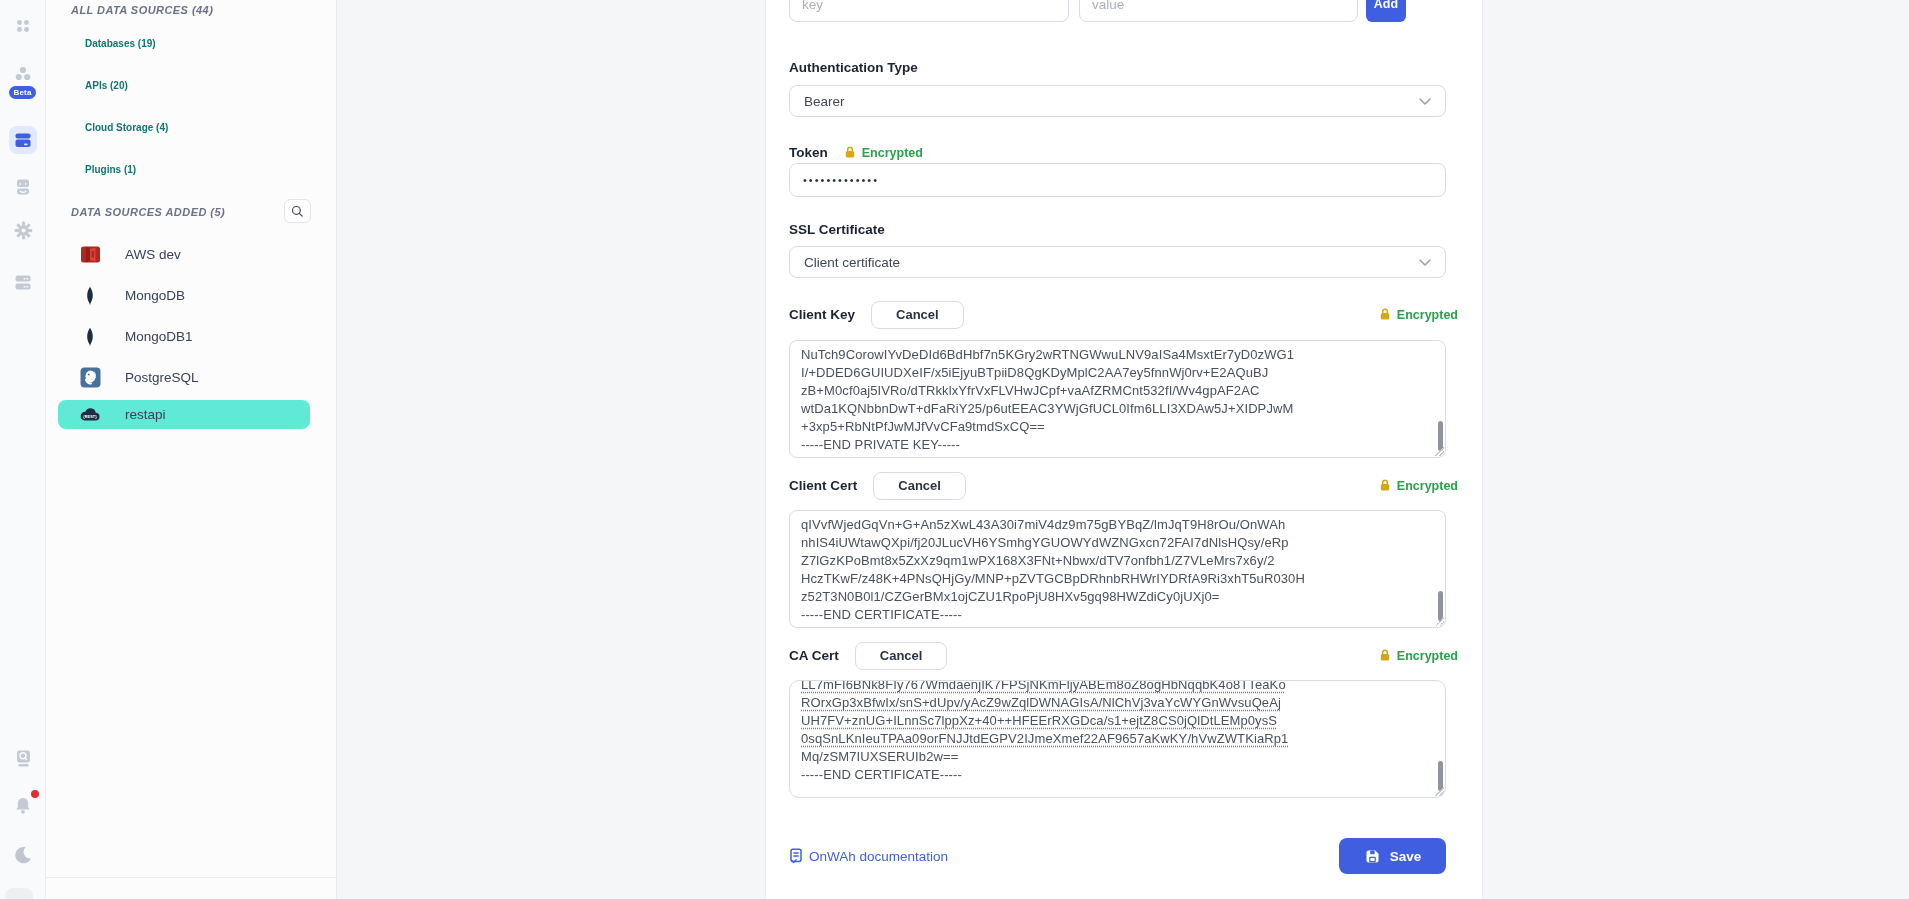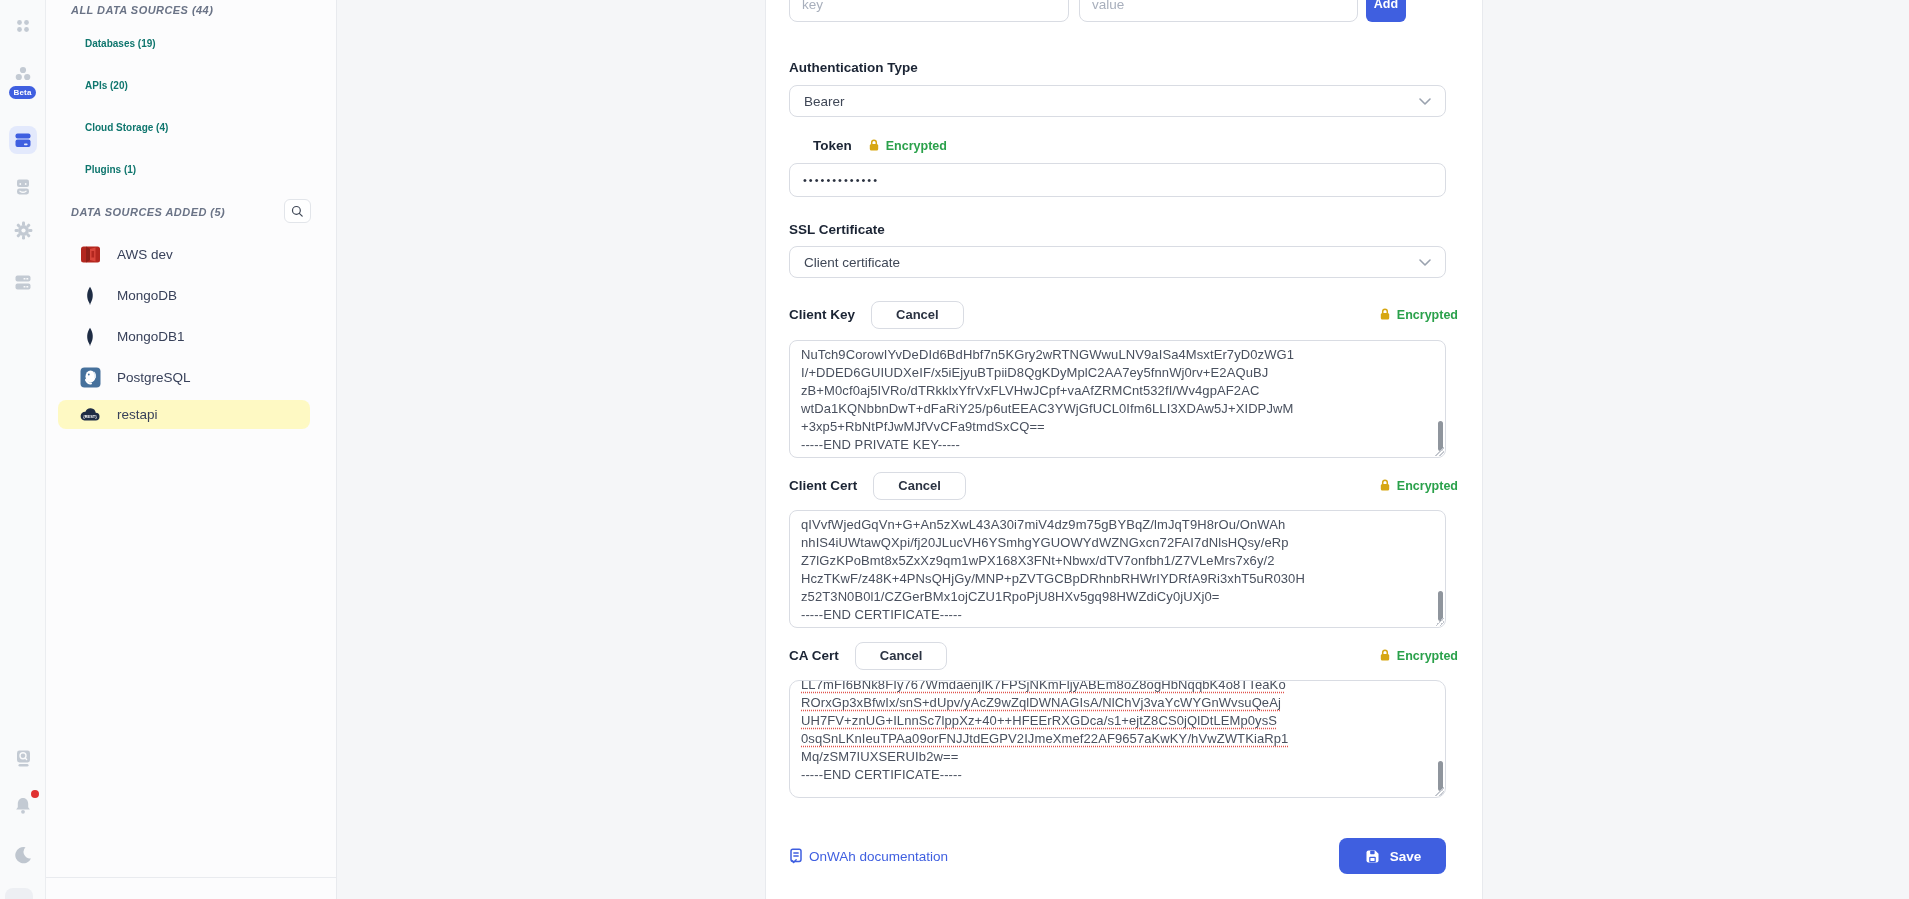--- a/index.html
+++ b/index.html
@@ -26,24 +26,24 @@
   .sidebar{ position:absolute; left:46px; top:0; width:291px; height:899px;
             background:#fcfcfd; border-right:1px solid #e8eaee; z-index:4;}
   .sb-header{ position:absolute; left:25px; font-size:11px; font-weight:bold;
               letter-spacing:.45px; color:#6a7386; white-space:nowrap;font-style:italic;}
   .sb-cat{ position:absolute; left:39px; font-size:10px; color:#0f766e; cursor:pointer; white-space:nowrap;font-weight:bold;}
   .sb-search{ position:absolute; left:238px; top:199px; width:27px; height:24px;
               background:#fff; border:1px solid #e2e5ea; border-radius:6px;
               display:flex; align-items:center; justify-content:center; cursor:pointer;}
   .sb-row{ position:absolute; left:12px; width:252px; height:29px; border-radius:8px;
            display:flex; align-items:center; cursor:pointer;}
-  .sb-row.selected{ background:#fef9c3; }
+  .sb-row.selected{ background:#5eead4; }
   .sb-row .src-icon{ width:22px; height:22px; margin-left:21px; display:flex;
                      align-items:center; justify-content:center; flex:0 0 auto;}
-  .sb-row .src-label{ margin-left:16px; font-size:13.5px; color:#38415a; }
+  .sb-row .src-label{ margin-left:24px; font-size:13.5px; color:#38415a; }
   .sb-footer{ position:absolute; left:0; right:0; top:877px; height:22px;
               border-top:1px solid #e9ebef; background:#fcfcfd;}
   
   .main{ position:absolute; left:765px; top:0; width:718px; height:899px;
          background:#fff; border-left:1px solid #e8eaee; border-right:1px solid #e8eaee;
          overflow:hidden; z-index:3;}
   .abs{ position:absolute; left:23px; right:36px; }
   .form-label{ font-size:13.5px; font-weight:bold; color:#1b2434; }
   .tbox{ background:#fff; border:1px solid #d9dce3; border-radius:8px; }
   .input{ height:36px; font-size:13.5px; color:#3f4756; padding:0 12px;
@@ -259,21 +259,21 @@
     </div>
 
     <div class="abs form-label" style="top:60px">Authentication Type</div>
     <div class="abs tbox select" style="top:85px">
       <span>Bearer</span>
       <svg class="chev" width="12" height="7" viewBox="0 0 12 7">
         <polyline points="1,1 6,6 11,1" fill="none" stroke="#9aa2af" stroke-width="1.6" stroke-linecap="round" stroke-linejoin="round"></polyline>
       </svg>
     </div>
 
-    <div class="abs row-flex" style="top:138px; gap:16px;margin-left:24px;">
+    <div class="abs row-flex" style="top:145px; gap:16px;">
       <span class="form-label">Token</span>
       <span class="enc">
         <svg class="lock" width="12" height="13" viewBox="0 0 12 13">
           <path d="M3.7 5 V3.6 A2.3 2.3 0 0 1 8.3 3.6 V5" fill="none" stroke="#d7a712" stroke-width="1.5"></path>
           <rect x="1.8" y="5" width="8.4" height="6.4" rx="1.5" fill="#d7a712"></rect>
         </svg>
         <span class="enc-label">Encrypted</span>
       </span>
     </div>
     <div class="abs tbox" style="top:163px; height:34px; display:flex; align-items:center; padding:0 13px;">

